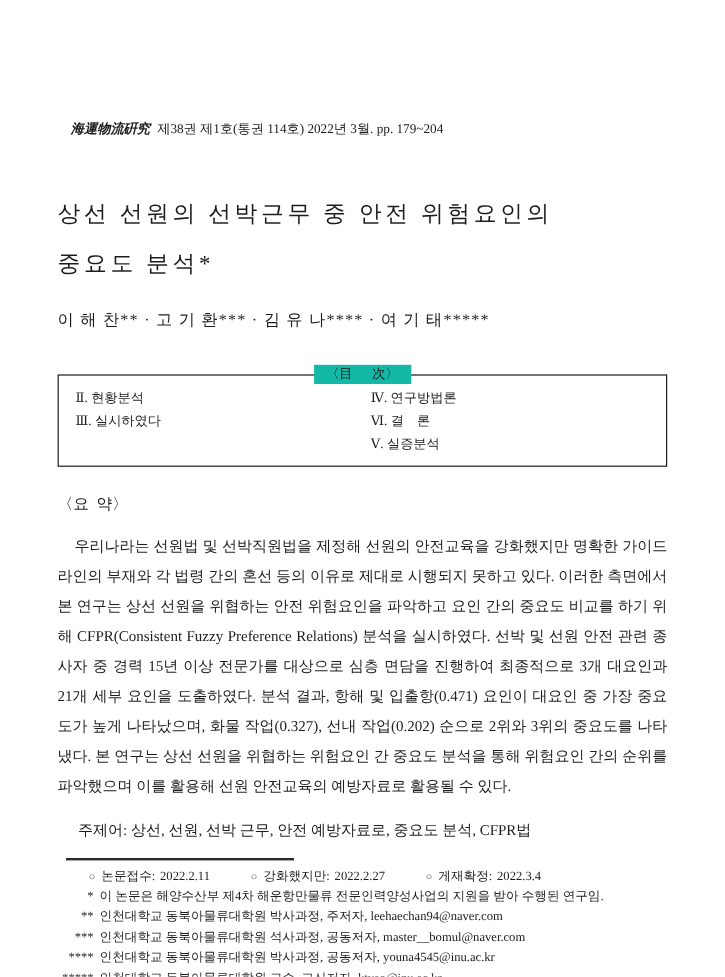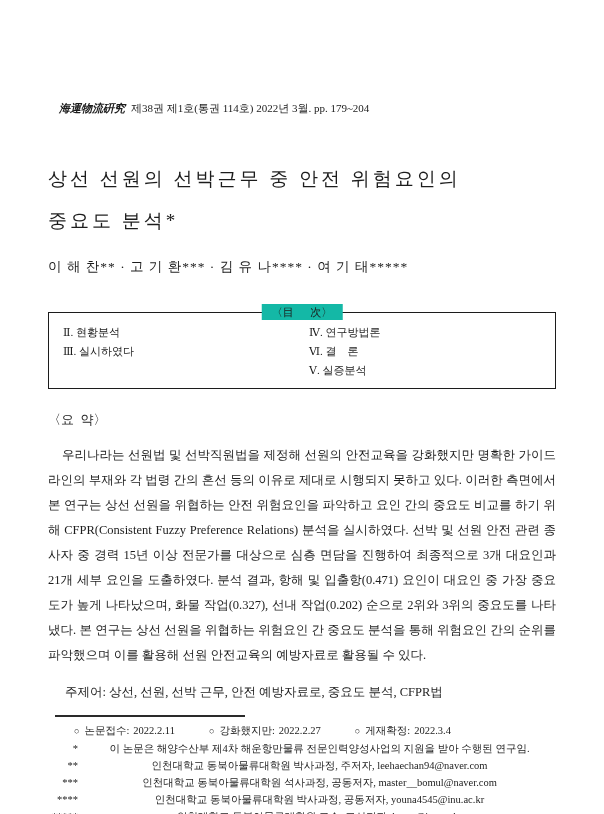--- a/index.html
+++ b/index.html
@@ -131,21 +131,20 @@
     width: 30px;
     flex: 0 0 30px;
     text-align: right;
     padding-right: 5px;
     white-space: pre;
   }
   .note-text {
     flex: 1;
     white-space: nowrap;
     overflow: hidden;
-    text-align: center;
   }
 </style>
 </head>
 <body>
 
 <div class="page">
 
   <div class="journal-line">
     <span class="journal-name">海運物流硏究</span><span class="journal-issue">제38권 제1호(통권 114호) 2022년 3월. pp. 179~204</span>
   </div>

